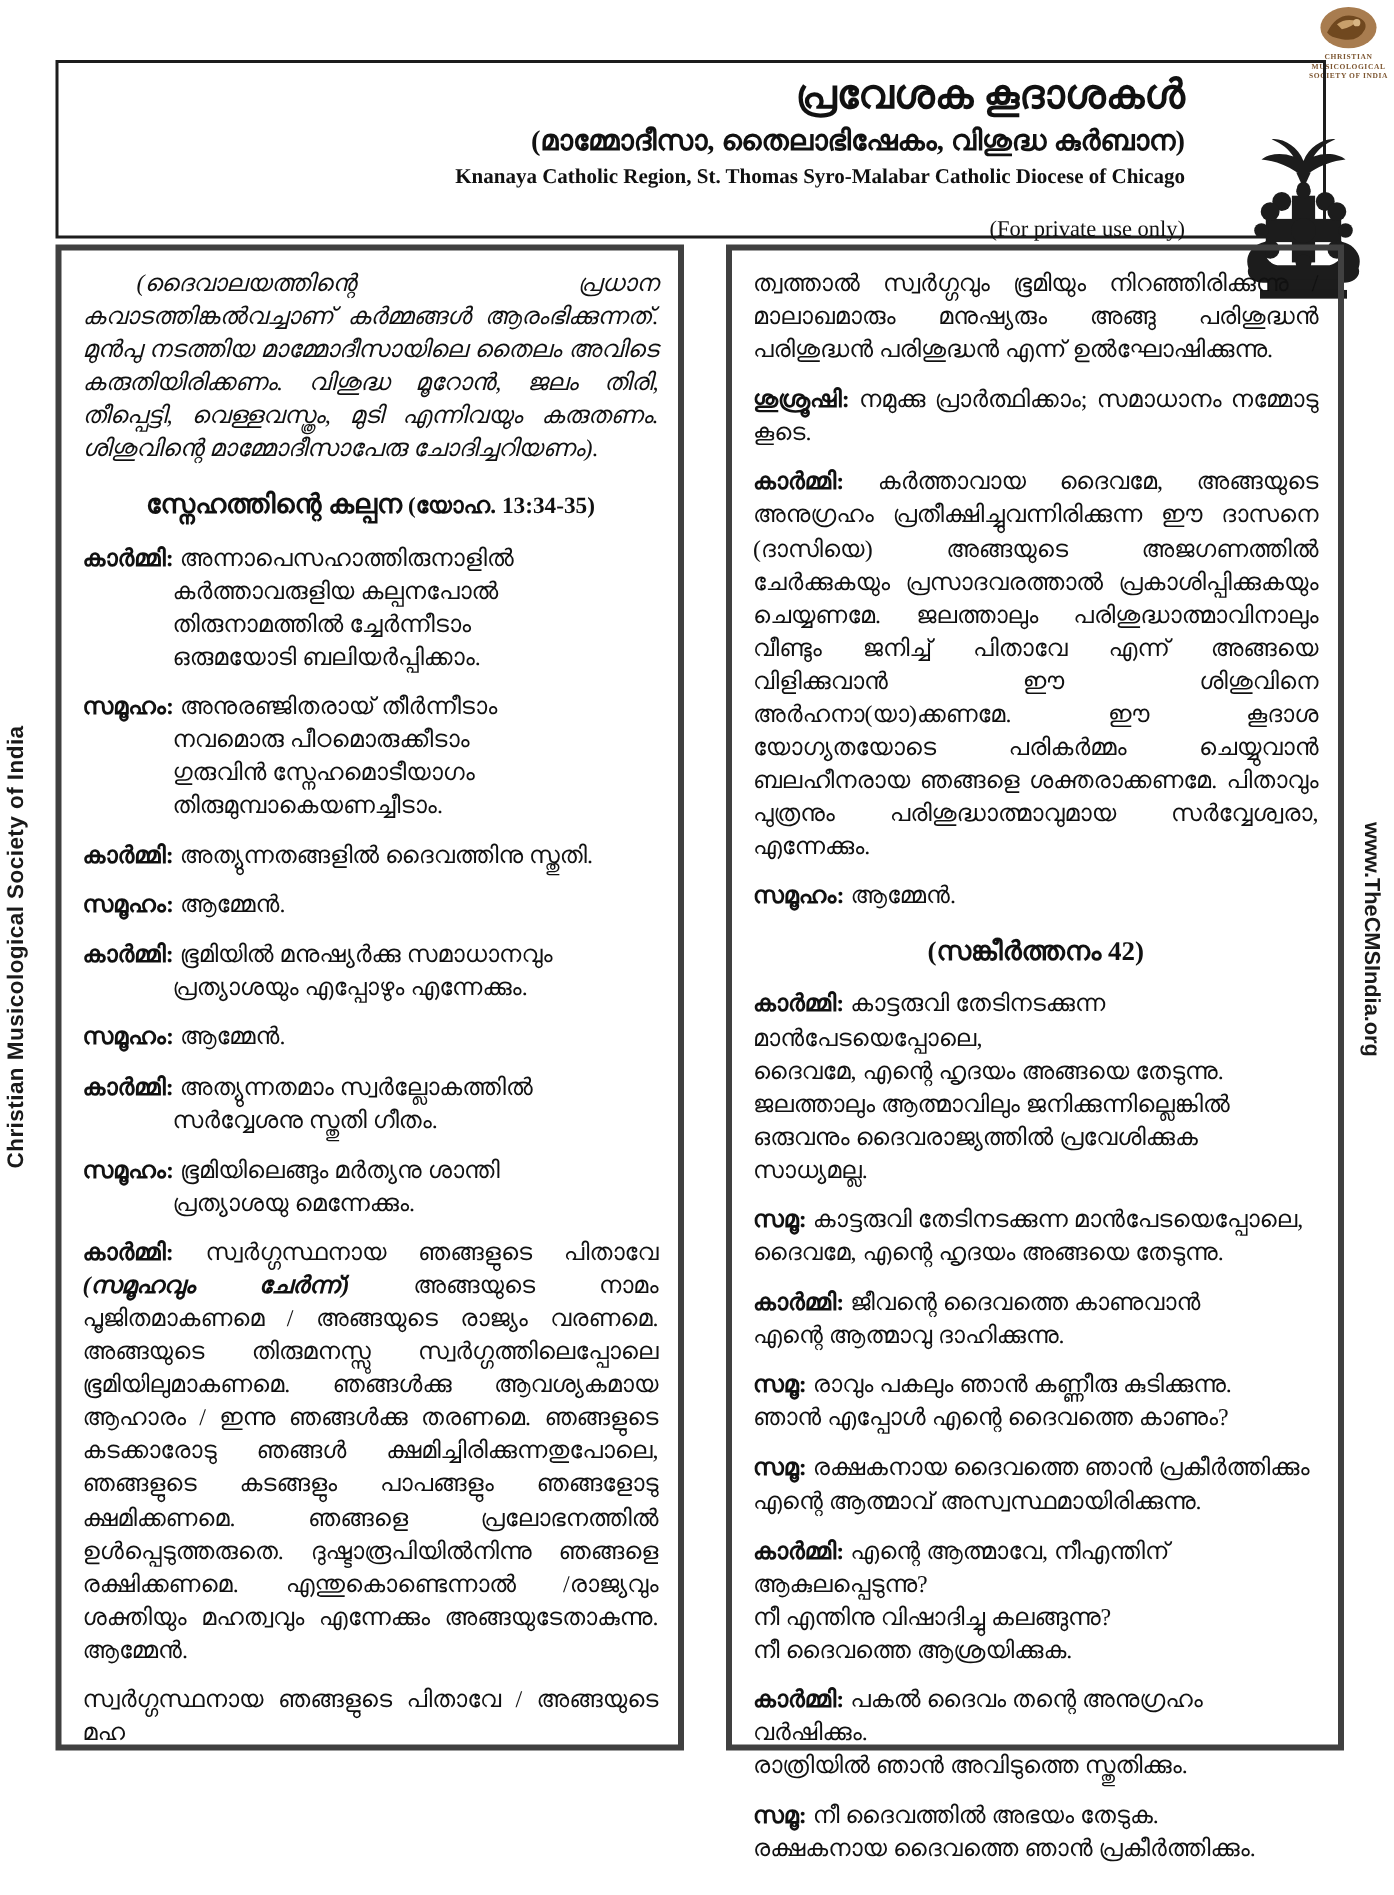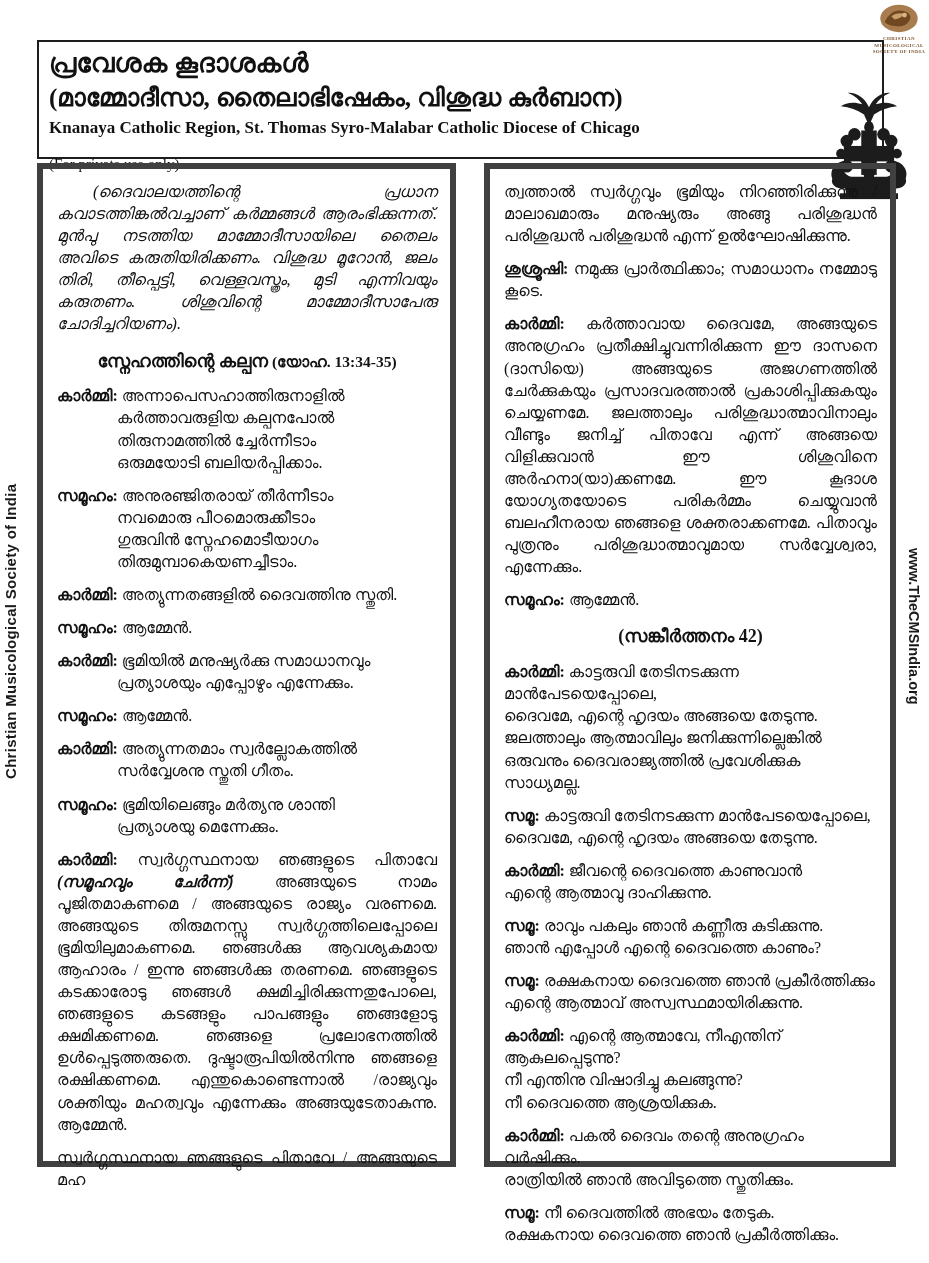--- a/index.html
+++ b/index.html
@@ -10,37 +10,37 @@
   }
   
   .corner-logo{position:absolute;left:872px;top:3px;width:54px;text-align:center;}
   .corner-logo svg{display:block;margin:0 auto;}
   .logo-line{font-size:5px;line-height:1.3;font-weight:bold;color:#7d5631;
              font-family:"Liberation Serif",serif;letter-spacing:.4px;}
   
   .header-box{position:absolute;left:37px;top:40px;width:847px;height:119px;
               border:2px solid #1d1d1d;box-sizing:border-box;}
   .header-inner{position:absolute;left:0;top:0;right:0;bottom:0;
-                padding:5px 92px 4px 10px;text-align:left;}
+                padding:5px 92px 4px 10px;text-align:right;}
   .title{font-size:27px;font-weight:bold;line-height:1.25;}
-  .subtitle{font-size:25px;font-weight:bold;margin-top:3px;}
-  .orgline{font-size:17px;font-weight:bold;margin-top:5px;}
+  .subtitle{font-size:19px;font-weight:bold;margin-top:3px;}
+  .orgline{font-size:14px;font-weight:bold;margin-top:5px;}
   .note{font-size:15px;margin-top:18px;}
   .cross-wrap{position:absolute;left:772px;top:44px;width:116px;height:116px;}
   
   .side-left{position:absolute;left:2px;top:438px;height:386px;width:26px;
              writing-mode:vertical-rl;transform:rotate(180deg);
              font-family:"Liberation Sans",sans-serif;font-weight:bold;
              font-size:15px;letter-spacing:.3px;text-align:center;color:#1a1a1a;}
   .side-right{position:absolute;left:898px;top:490px;height:272px;width:24px;
               writing-mode:vertical-rl;
               font-family:"Liberation Sans",sans-serif;font-weight:bold;
               font-size:14.5px;text-align:center;color:#1a1a1a;}
   
-  .col{position:absolute;top:163px;height:1004px;border:6px solid #404040;
+  .col{position:absolute;top:163px;height:1004px;border:4px solid #404040;
        box-sizing:border-box;padding:12px 13px 8px 14px;
        font-size:16px;line-height:1.38;}
   .col-left{left:37px;width:419px;}
   .col-right{left:484px;width:412px;}
   .blk{margin-bottom:11px;}
   .rubric{font-style:italic;text-align:justify;text-indent:36px;}
   .heading{text-align:center;margin:13px 0 12px;}
   .heading b{font-size:18px;}
   .heading.it b{font-style:italic;}
   .heading .ref{font-weight:bold;font-size:15.5px;}

